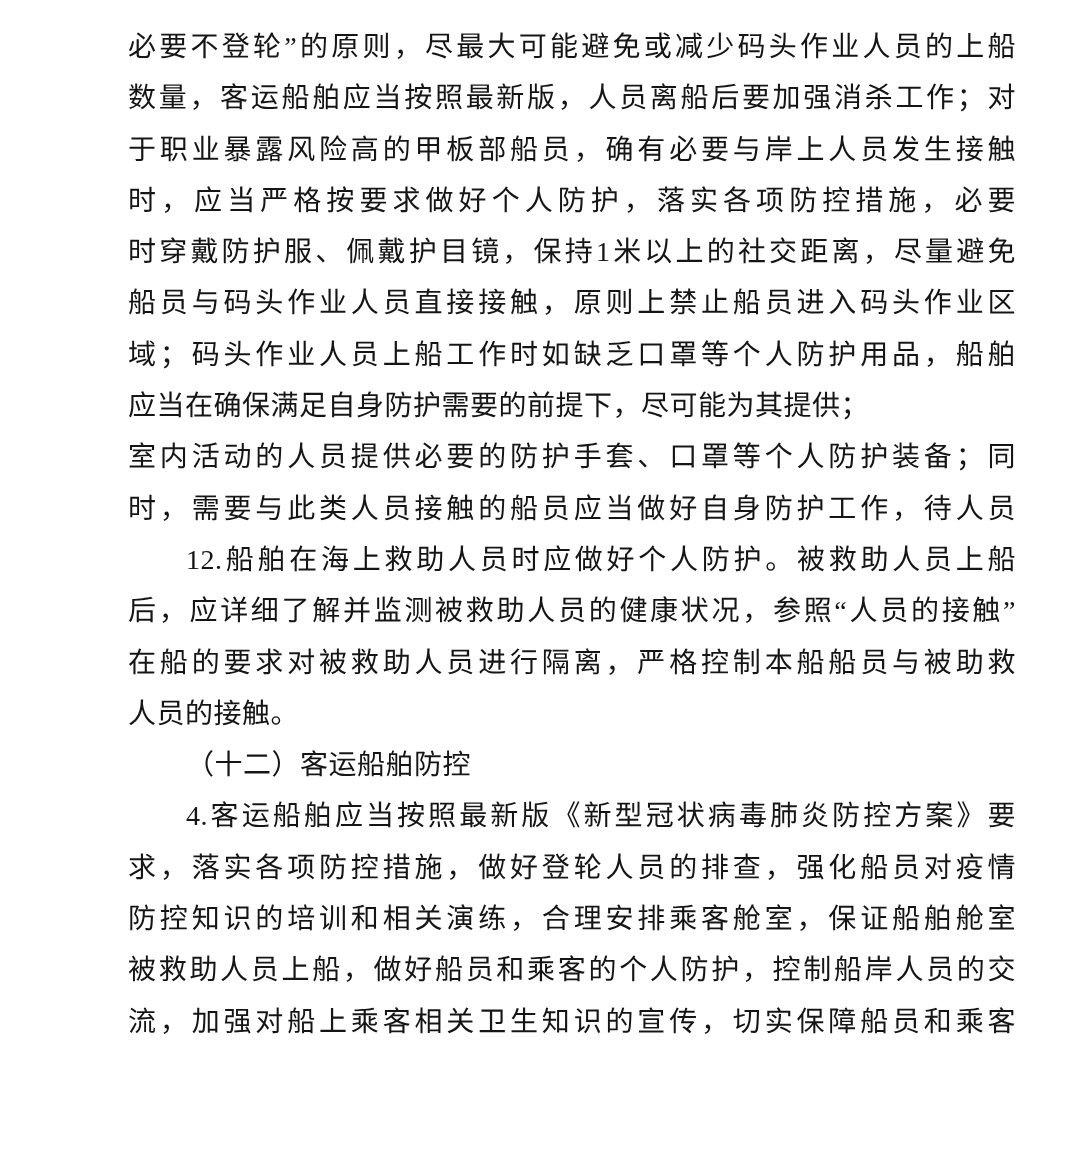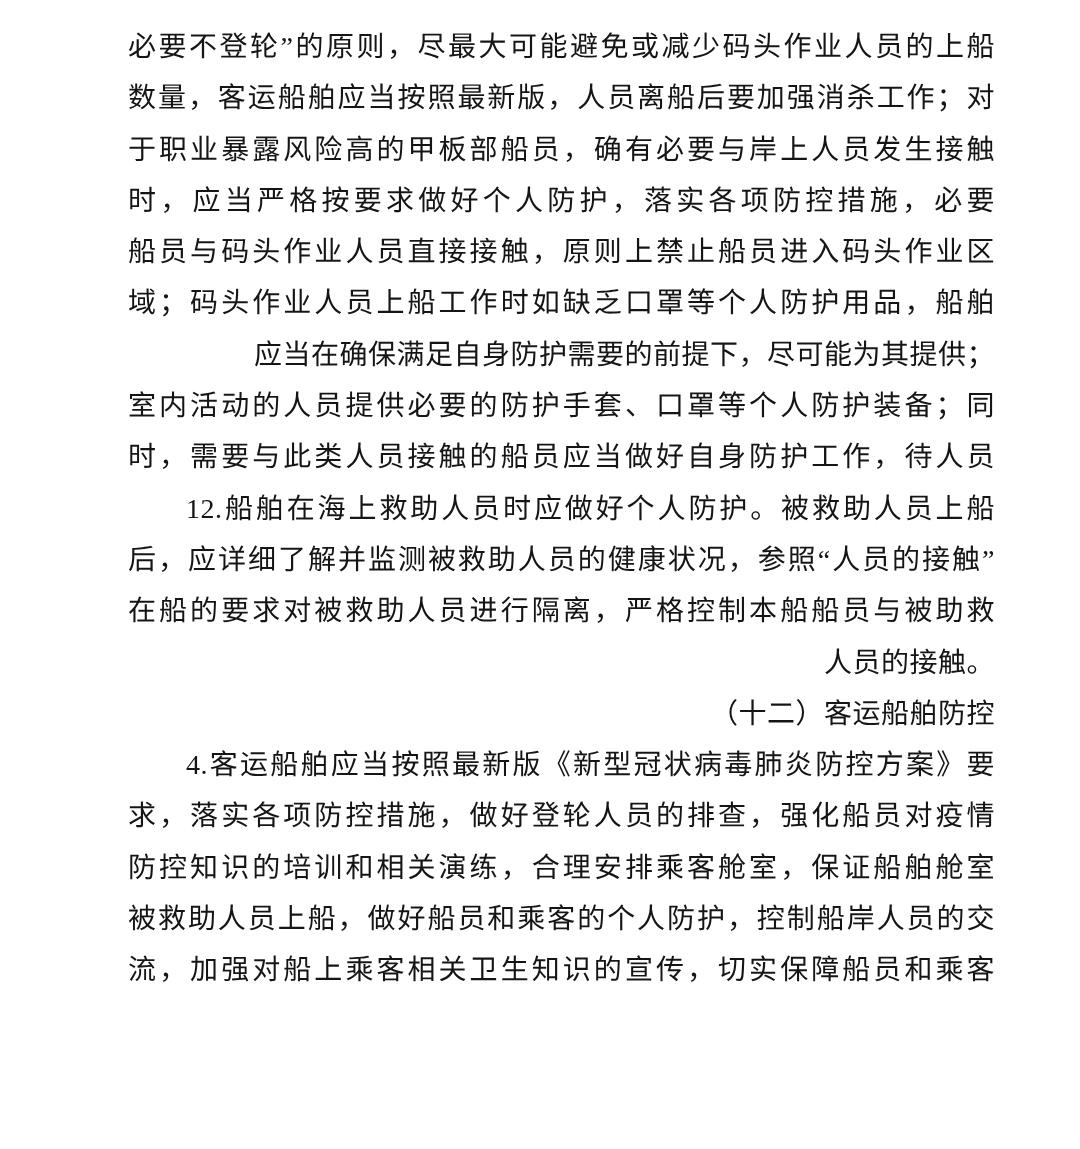--- a/index.html
+++ b/index.html
@@ -6,32 +6,31 @@
     margin: 0;
     padding: 0;
     background: #ffffff;
   }
   .page {
     position: relative;
     width: 1080px;
     height: 1149px;
     box-sizing: border-box;
     background: #ffffff;
-    padding: 21px 85px 0 128px;
+    padding: 21px 64px 0 128px;
     overflow: hidden;
     font-family: "Liberation Serif", "DejaVu Serif", serif;
     color: #151515;
   }
   .line {
     font-size: 28px;
     line-height: 51.3px;
     height: 51.3px;
     white-space: nowrap;
     letter-spacing: 0.5px;
-    text-align: right;
   }
   .line.justify {
     white-space: normal;
     text-align: justify;
     text-align-last: justify;
   }
   .line.indent {
     padding-left: 58px;
   }
   .line.bold {
@@ -40,20 +39,21 @@
 </style>
 </head>
 <body>
 
 <div class="page">
   <div>
       <div class="line justify">必要不登轮”的原则，尽最大可能避免或减少码头作业人员的上船</div>
       <div class="line justify">数量，客运船舶应当按照最新版，人员离船后要加强消杀工作；对</div>
       <div class="line justify">于职业暴露风险高的甲板部船员，确有必要与岸上人员发生接触</div>
       <div class="line justify">时，应当严格按要求做好个人防护，落实各项防控措施，必要</div>
+      <div class="line justify">时穿戴防护服、佩戴护目镜，保持1米以上的社交距离，尽量避免</div>
       <div class="line justify">船员与码头作业人员直接接触，原则上禁止船员进入码头作业区</div>
       <div class="line justify">域；码头作业人员上船工作时如缺乏口罩等个人防护用品，船舶</div>
       <div class="line">应当在确保满足自身防护需要的前提下，尽可能为其提供；</div>
       <div class="line justify">室内活动的人员提供必要的防护手套、口罩等个人防护装备；同</div>
       <div class="line justify">时，需要与此类人员接触的船员应当做好自身防护工作，待人员</div>
       <div class="line justify indent">12.船舶在海上救助人员时应做好个人防护。被救助人员上船</div>
       <div class="line justify">后，应详细了解并监测被救助人员的健康状况，参照“人员的接触”</div>
       <div class="line justify">在船的要求对被救助人员进行隔离，严格控制本船船员与被助救</div>
       <div class="line">人员的接触。</div>
       <div class="line indent bold">（十二）客运船舶防控</div>

